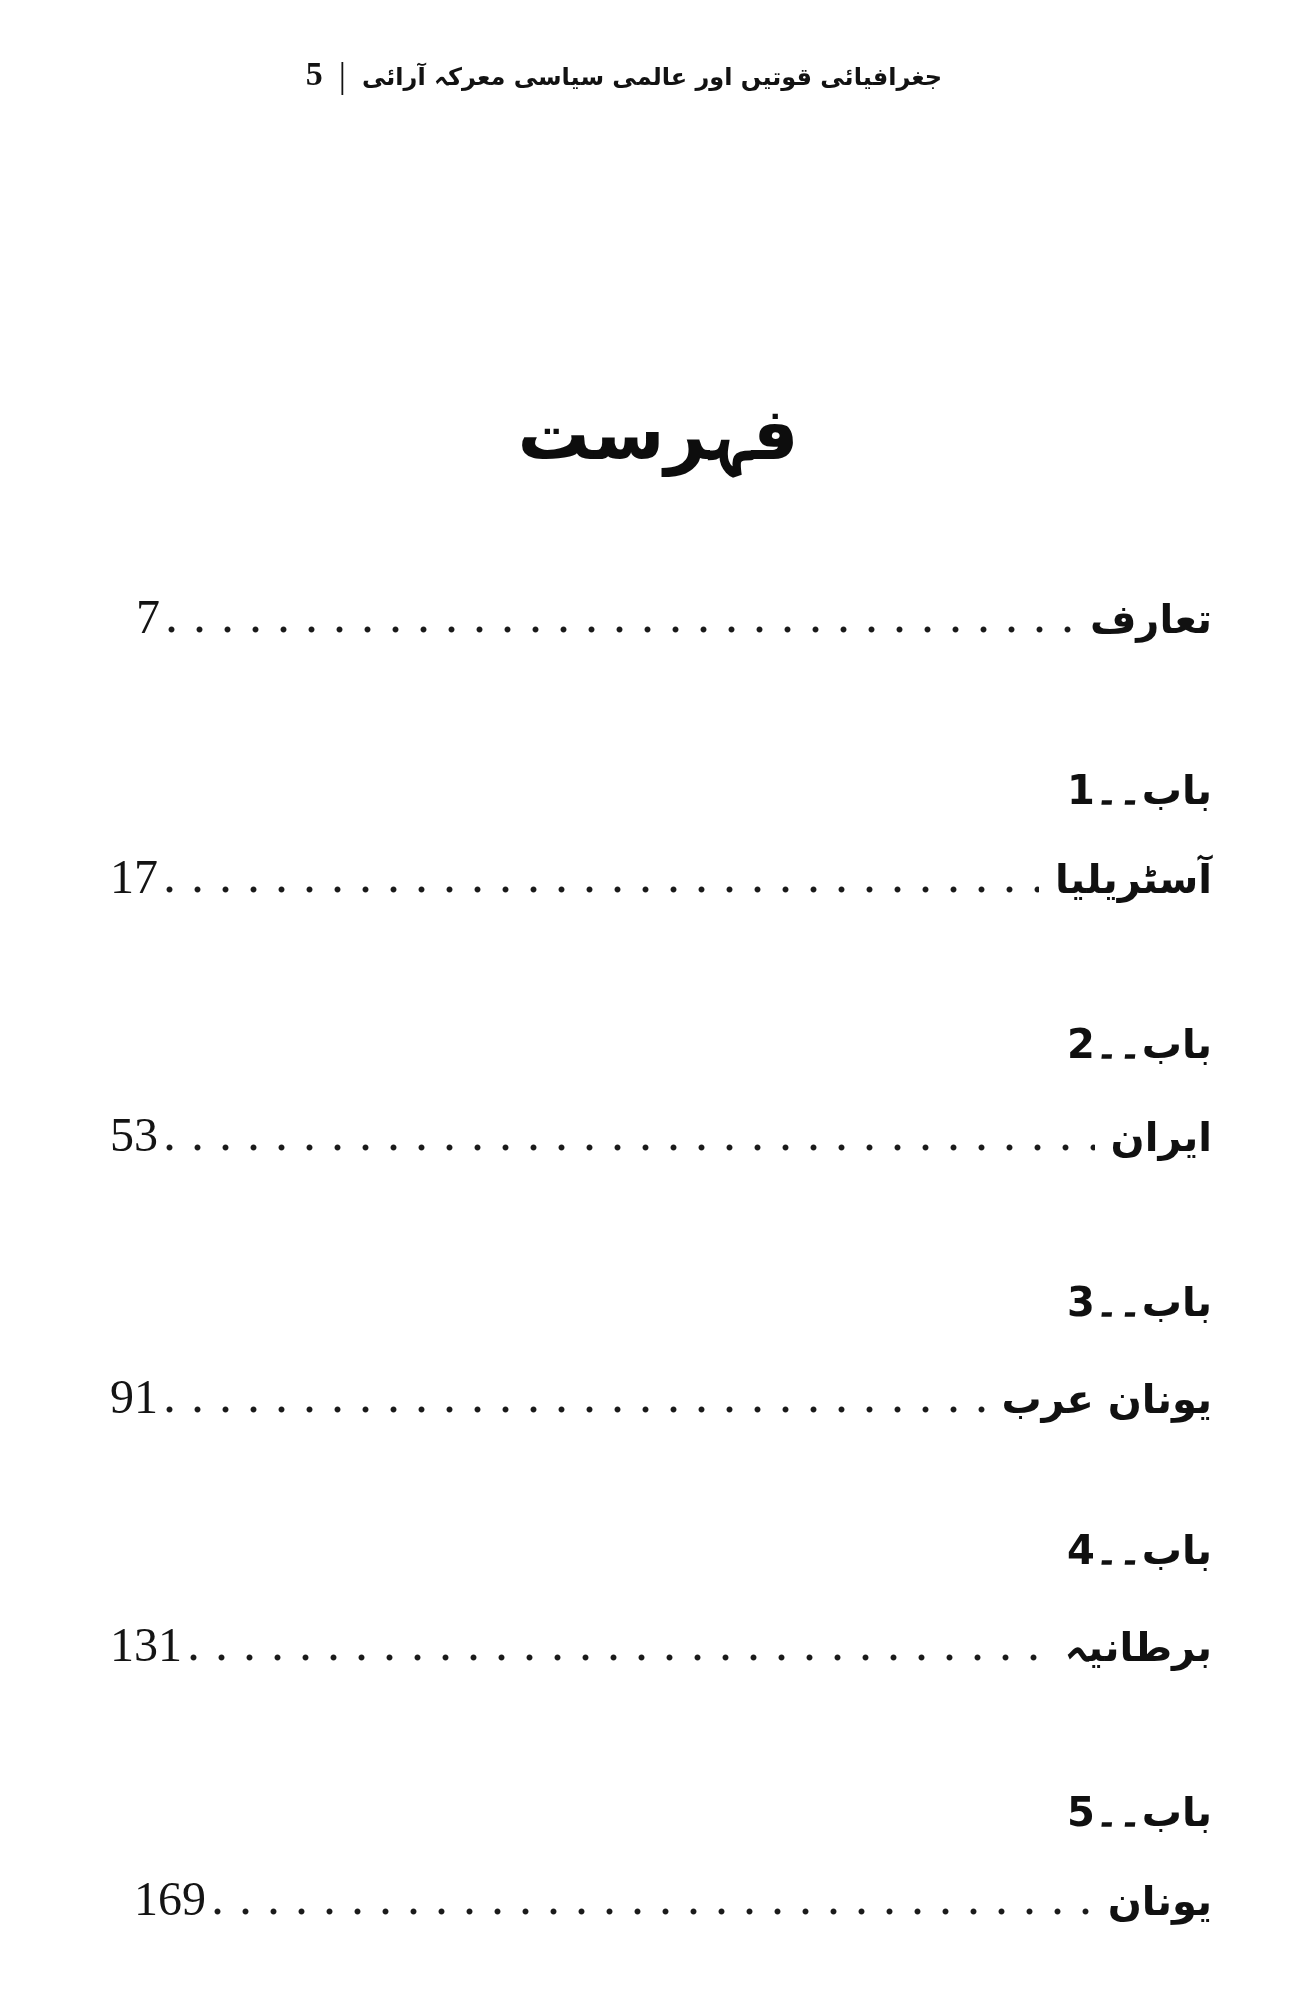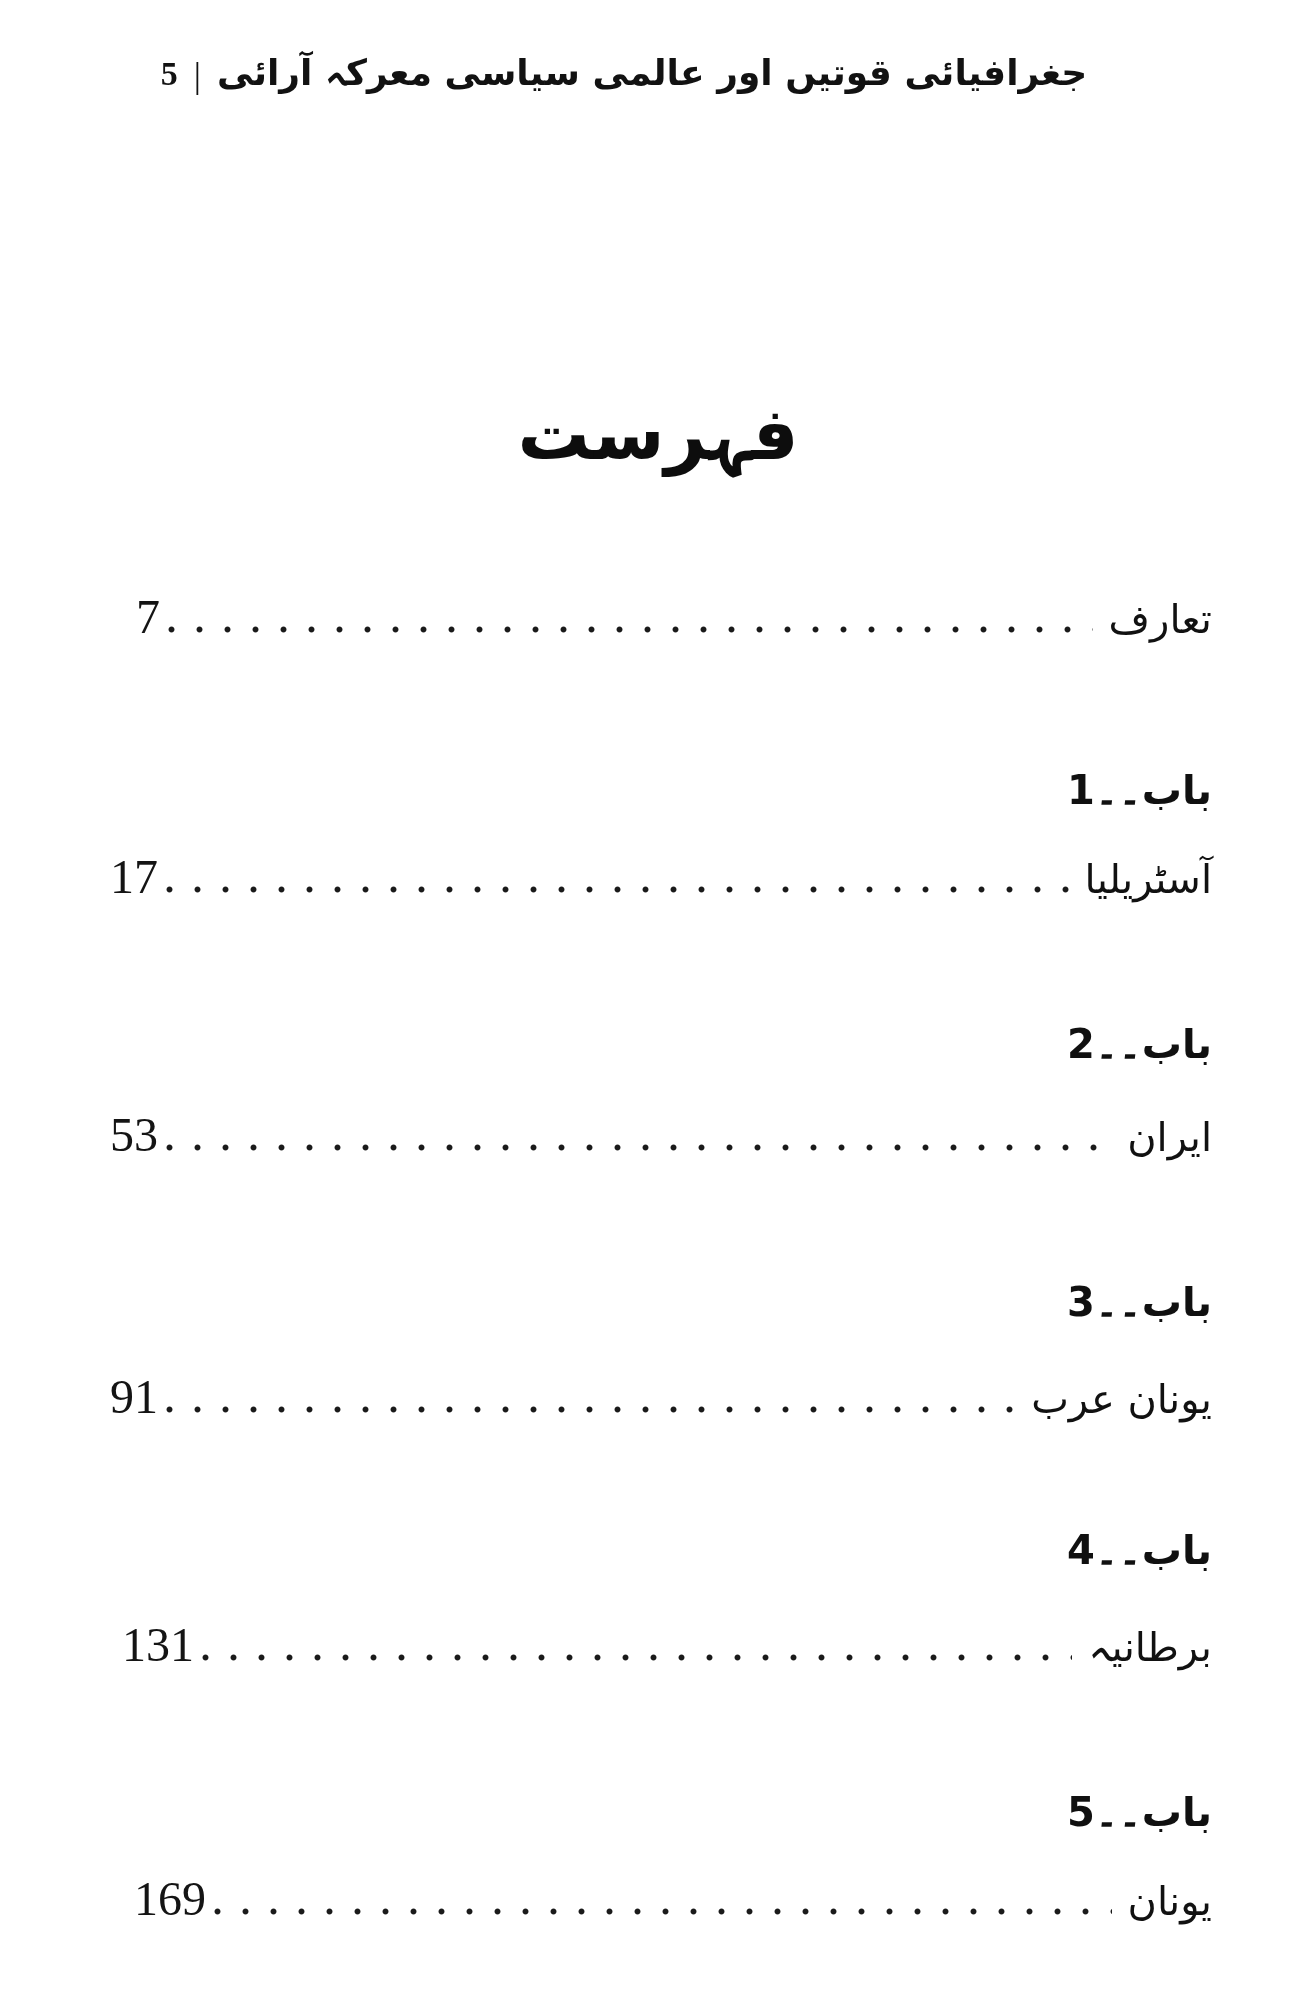--- a/index.html
+++ b/index.html
@@ -32,21 +32,21 @@
     left: 0;
     right: 0;
     display: flex;
     justify-content: center;
     align-items: baseline;
     gap: 16px;
     direction: rtl;
     transform: translateX(-34px);
   }
   .header-title {
-    font-size: 36px;
+    font-size: 24px;
     font-weight: bold;
     color: #121212;
     white-space: nowrap;
   }
   .header-sep {
     font-family: "Liberation Serif", "DejaVu Serif", serif;
     font-size: 36px;
     font-weight: 400;
     color: #121212;
     position: relative;
@@ -111,36 +111,36 @@
     flex: 1 1 auto;
     height: 7px;
     margin: 0 16px 0 8px;
     background-image: radial-gradient(circle at 3.5px 3.5px, #1a1a1a 2.5px, transparent 3.4px);
     background-size: 28px 7px;
     background-repeat: repeat-x;
     background-position: left bottom;
   }
   .entry-label {
     font-size: 40px;
-    font-weight: 400;
+    font-weight: 700;
     color: #111111;
     white-space: nowrap;
   }
 
   
   .row-intro { top: 588px; }
   .row-intro .pageno { padding-left: 26px; }
   .head-ch1  { top: 764px; }
   .row-ch1   { top: 812px; margin-top: 36px; }
   .head-ch2  { top: 1018px; }
   .row-ch2   { top: 1106px; }
   .head-ch3  { top: 1276px; }
   .row-ch3   { top: 1368px; }
   .head-ch4  { top: 1488px; margin-top: 36px; }
-  .row-ch4   { top: 1616px; margin-left: 12px; }
+  .row-ch4   { top: 1616px; }
   .head-ch5  { top: 1786px; }
   .row-ch5   { top: 1870px; margin-left: 24px; }
 </style>
 </head>
 <body>
 
 <div class="page">
 
   <header class="page-header">
     <span class="header-title urdu">جغرافیائی قوتیں اور عالمی سیاسی معرکہ آرائی</span>

